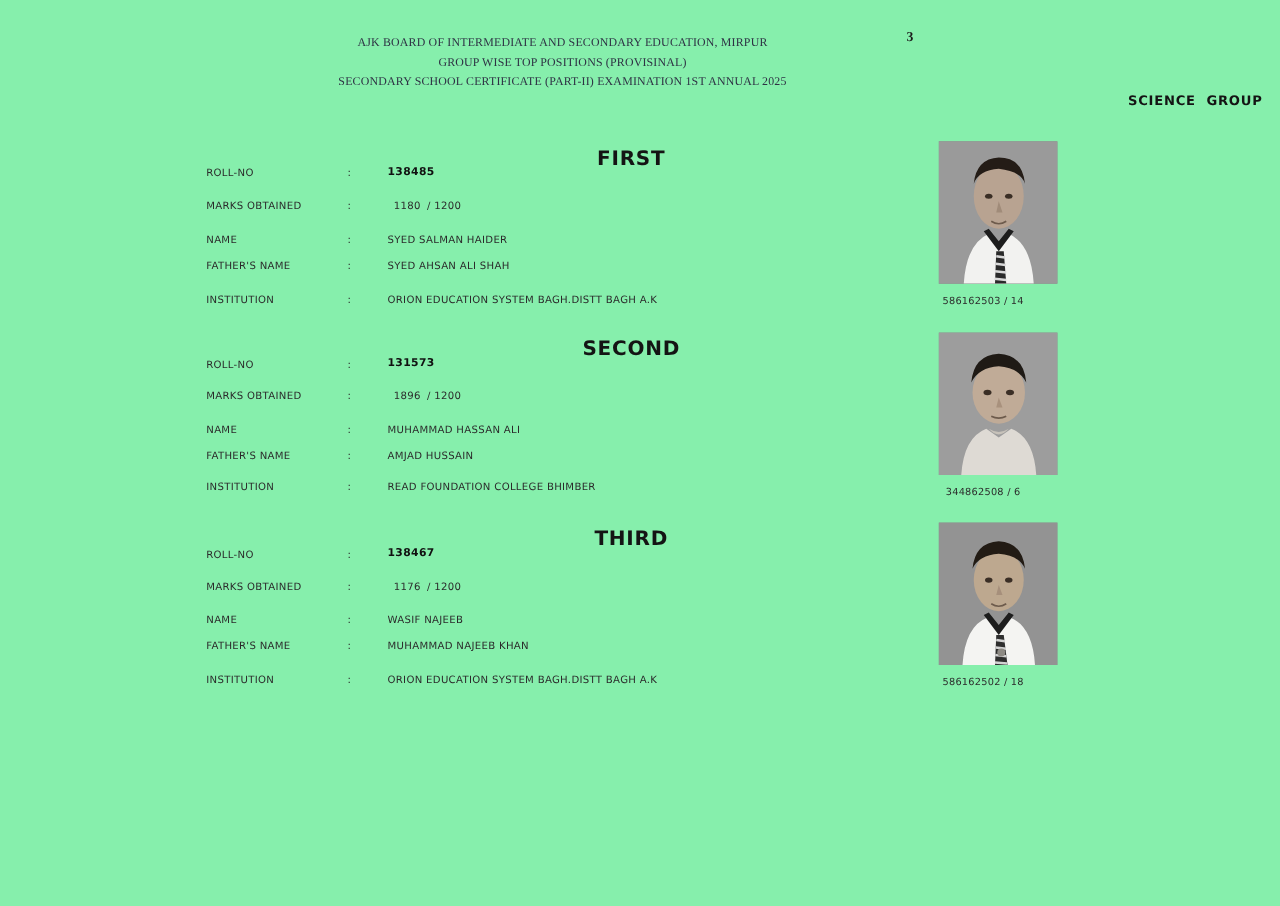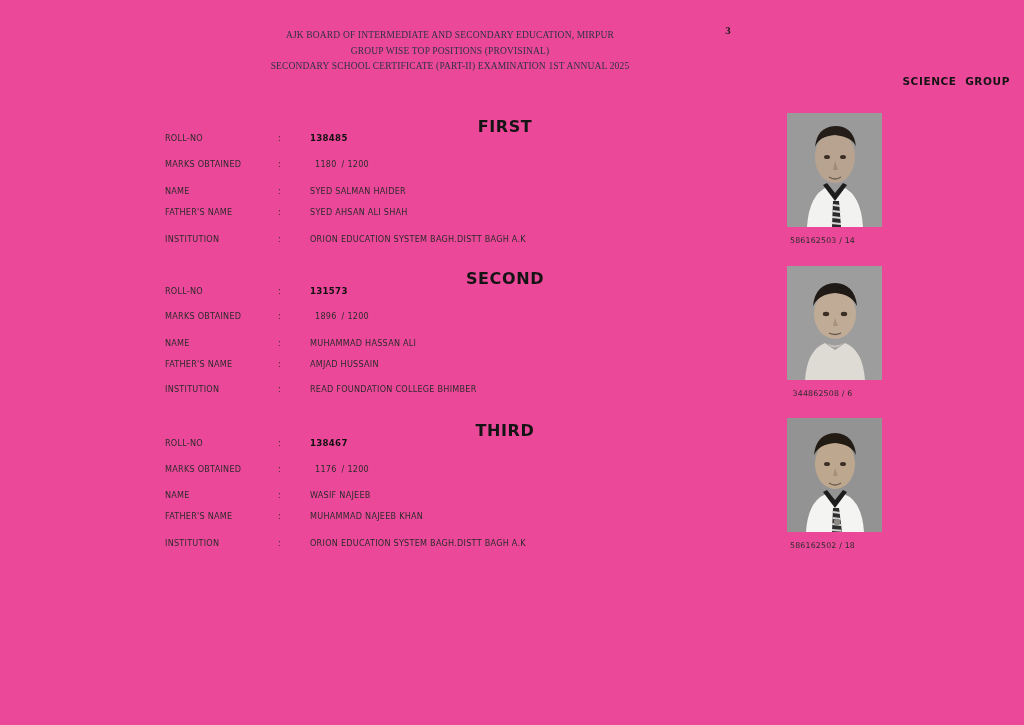--- a/index.html
+++ b/index.html
@@ -12,21 +12,21 @@
     height: 725px;
     position: relative;
     font-family: "DejaVu Sans", sans-serif;
     color: #231f20;
     overflow: hidden;
   }
 
   .page {
     position: absolute;
     inset: 0;
-    background: #ec4899;
+    background: #86efac;
   }
 
   
   .doc-header {
     position: absolute;
     top: 28px;
     left: 0;
     width: 900px;
     text-align: center;
   }
@@ -120,21 +120,21 @@
   .field-value.marks {
     left: 150px;
   }
   .marks-total {
     padding-left: 5px;
   }
 
   
   .photo-wrap {
     position: absolute;
-    left: 758px;
+    left: 722px;
     width: 71px;
     padding-left: 29px;
   }
   .photo {
     width: 95px;
     height: 114px;
     display: block;
     background: #8c8c8c;
     position: relative;
     overflow: hidden;

